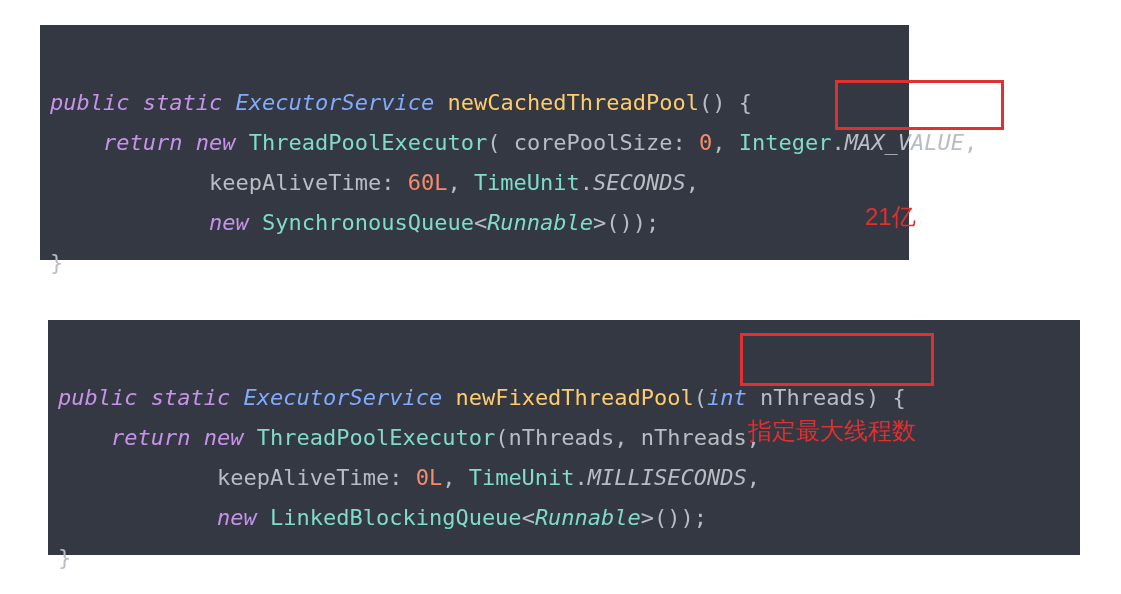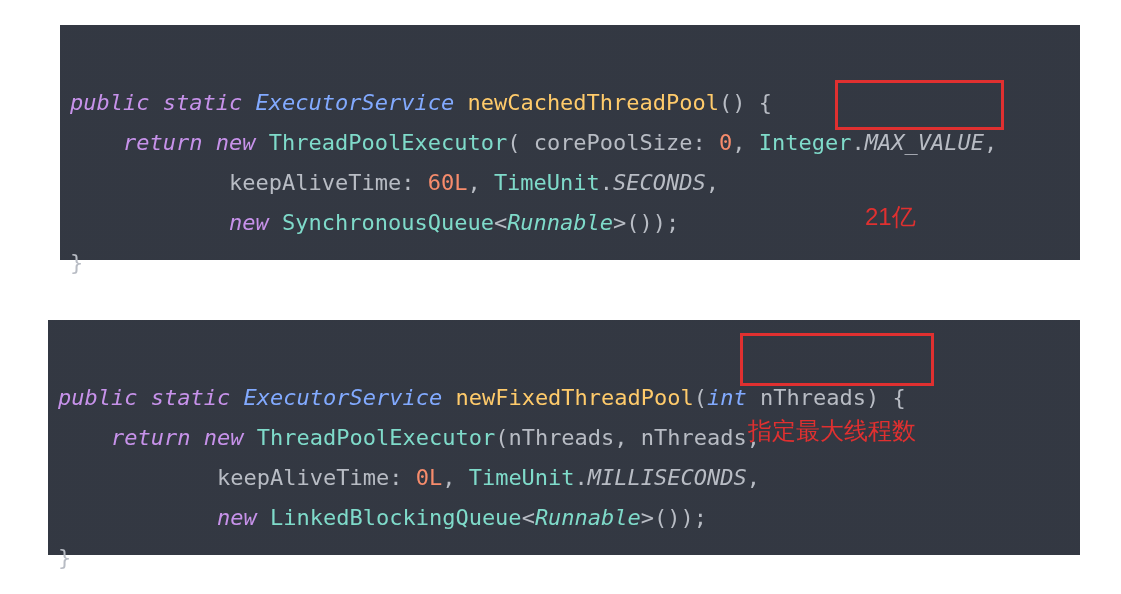--- a/index.html
+++ b/index.html
@@ -18,23 +18,22 @@
     padding: 18px 10px 18px 10px;
     box-sizing: border-box;
     font-size: 22px;
     line-height: 40px;
     white-space: pre;
     color: #b8bcc4;
   }
   .block1 {
     left: 40px;
     top: 25px;
-    width: 1020px;
+    width: 869px;
     height: 235px;
-    margin-left: 20px;
   }
   .block2 {
     left: 48px;
     top: 320px;
     width: 1032px;
     height: 235px;
   }
   .kw-mod { color: #c792ea; font-style: italic; }
   .kw-ret { color: #c792ea; font-style: italic; }
   .kw-new { color: #c792ea; font-style: italic; }

